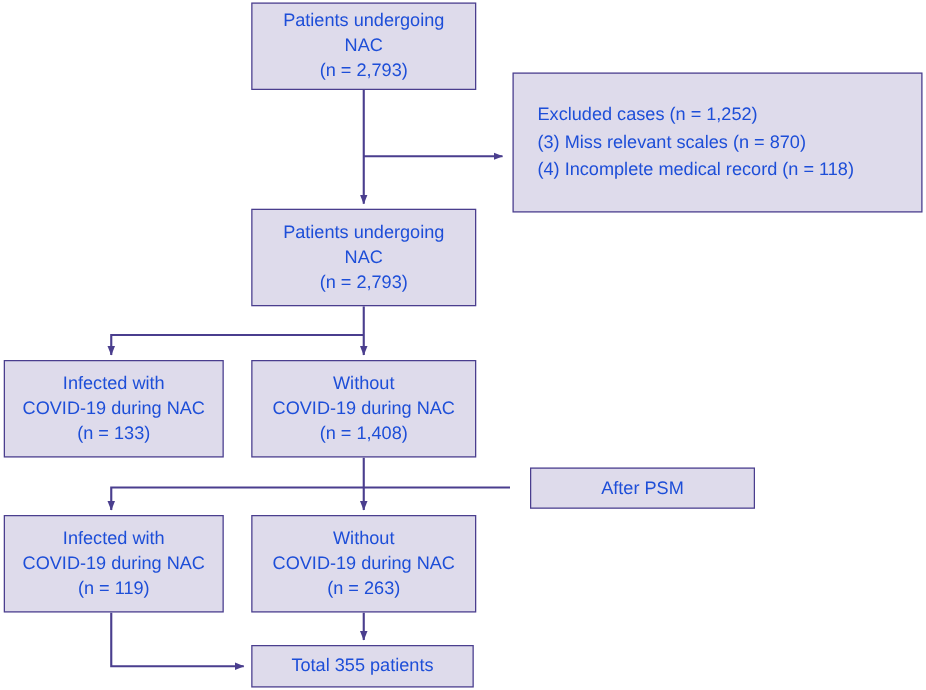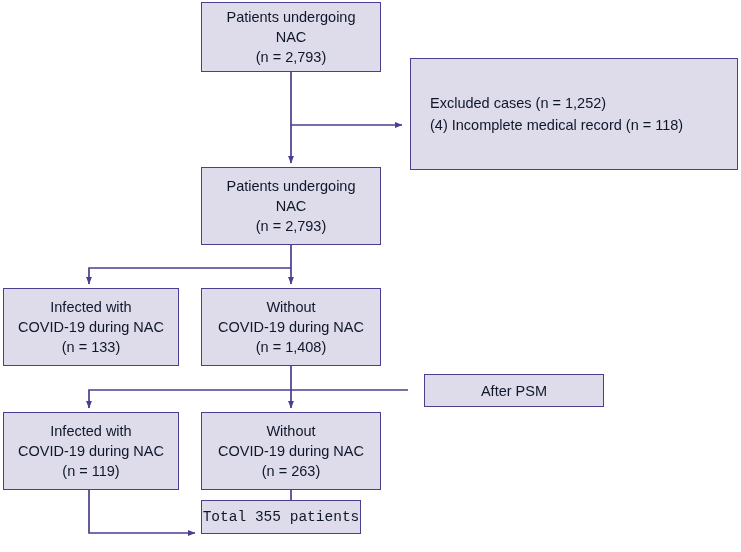--- a/index.html
+++ b/index.html
@@ -14,36 +14,36 @@
     box-sizing:border-box;
     background:#dedbeb;
     border:1.6px solid #4a3e8e;
     display:flex;
     flex-direction:column;
     align-items:center;
     justify-content:center;
     text-align:center;
     font-size:14.5px;
     line-height:1.38;
-    color:#0f172a;
+    color:#1d4ed8;
   }
   .node.left-align{align-items:flex-start;text-align:left;padding-left:17px;}
   .node .ln{display:block;white-space:nowrap;}
   svg.edges{position:absolute;left:0;top:0;width:741px;height:552px;pointer-events:none;}
 
   
   #n-enrolled-1{left:201px;top:2px;width:180px;height:70px;}
   #n-excluded{left:410px;top:58px;width:328px;height:112px;font-size:14.5px;line-height:1.52;padding-left:19px;}
   #n-enrolled-2{left:201px;top:167px;width:180px;height:78px;}
   #n-infected-1{left:3px;top:288px;width:176px;height:78px;}
   #n-without-1{left:201px;top:288px;width:180px;height:78px;}
   #n-afterpsm{left:424px;top:374px;width:180px;height:33px;font-size:14.5px;}
   #n-infected-2{left:3px;top:412px;width:176px;height:78px;}
   #n-without-2{left:201px;top:412px;width:180px;height:78px;}
-  #n-total{left:201px;top:500px;width:160px;height:34px;font-size:14.5px;font-family:Liberation Mono, monospace;}
+  #n-total{left:201px;top:516px;width:178px;height:34px;font-size:14.5px;}
 </style>
 </head>
 <body>
 
 <div id="flow-canvas">
 
   <svg class="edges" viewBox="0 0 741 552" xmlns="http://www.w3.org/2000/svg">
     <defs>
       <marker id="arrowhead" markerWidth="9" markerHeight="9" refX="7.2" refY="3.2" orient="auto" markerUnits="userSpaceOnUse">
         <path d="M0,0.2 L7.6,3.2 L0,6.2 z" fill="#4a3e8e"></path>
@@ -68,20 +68,21 @@
   </svg>
 
   <div class="node" id="n-enrolled-1">
     <span class="ln">Patients undergoing</span>
     <span class="ln">NAC</span>
     <span class="ln">(n = 2,793)</span>
   </div>
 
   <div class="node left-align" id="n-excluded">
     <span class="ln">Excluded cases (n = 1,252)</span>
+    <span class="ln">(3) Miss relevant scales (n = 870)</span>
     <span class="ln">(4) Incomplete medical record (n = 118)</span>
   </div>
 
   <div class="node" id="n-enrolled-2">
     <span class="ln">Patients undergoing</span>
     <span class="ln">NAC</span>
     <span class="ln">(n = 2,793)</span>
   </div>
 
   <div class="node" id="n-infected-1">

